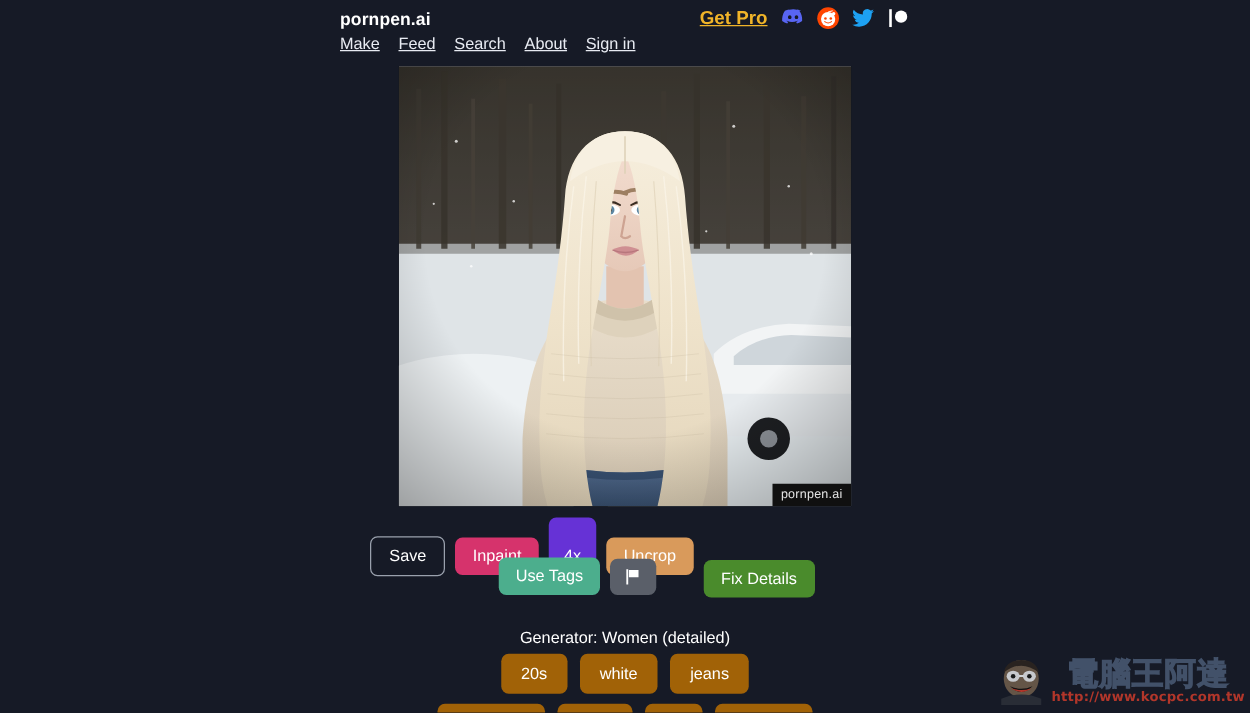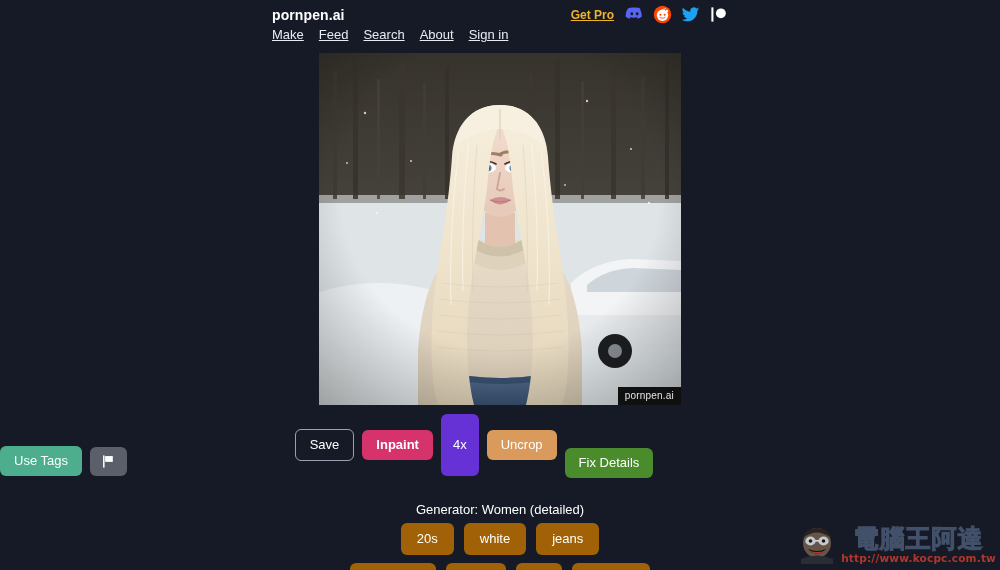--- a/index.html
+++ b/index.html
@@ -16,21 +16,21 @@
   .header { position:absolute; left:0; top:0; width:1000px; height:48px; }
   .brand {
     position:absolute; left:272px; top:7px;
     font-size:14px; font-weight:bold; color:#ffffff; letter-spacing:.1px;
   }
   .header-right {
     position:absolute; right:272px; top:5px;
     display:flex; align-items:center; gap:9px;
   }
   .get-pro {
-    font-size:12px; font-weight:bold; color:#f0b429;
+    font-size:15px; font-weight:bold; color:#f0b429;
     text-decoration:underline; cursor:pointer; margin-right:2px;
   }
   .social { width:19px; height:19px; display:block; cursor:pointer; }
 
   .nav {
     position:absolute; left:272px; top:27px;
     display:flex; gap:15px;
   }
   .nav a {
     font-size:13px; color:#e8ebf2; text-decoration:underline;
@@ -51,30 +51,30 @@
     letter-spacing:.2px;
   }
 
   
   .actions {
     position:absolute; left:0; top:412px; width:948px;
     display:flex; justify-content:center; align-items:center; gap:8px;
   }
   .actions2 {
     position:absolute; left:0; top:446px; width:924px;
-    display:flex; justify-content:flex-start; align-items:center; gap:8px;
+    display:flex; justify-content:center; align-items:center; gap:8px;
   }
   .btn {
     border:none; border-radius:6px; cursor:pointer;
     font-size:13px; font-family:"Liberation Sans", sans-serif;
     color:#ffffff; padding:8px 14px; line-height:1.1;
     white-space:nowrap;
   }
   .btn-outline { background:transparent; border:1px solid #9aa1ad; color:#ffffff; }
-  .btn-inpaint { background:#d6336c;font-weight:bold; }
+  .btn-inpaint { background:#d6336c; }
   .btn-4x      { background:#6632d6; padding:24px 12px; }
   .btn-uncrop  { background:#d99a5b; }
   .btn-fix     { background:#4a8b2c;margin-top:36px; }
   .btn-tags    { background:#4cae8d; }
   .btn-flag    { background:#5a5f69; padding:7px 11px; display:flex; align-items:center; }
   .flag-icon { width:15px; height:15px; display:block; }
 
   
   .gen-title {
     position:absolute; left:0; top:502px; width:1000px;

